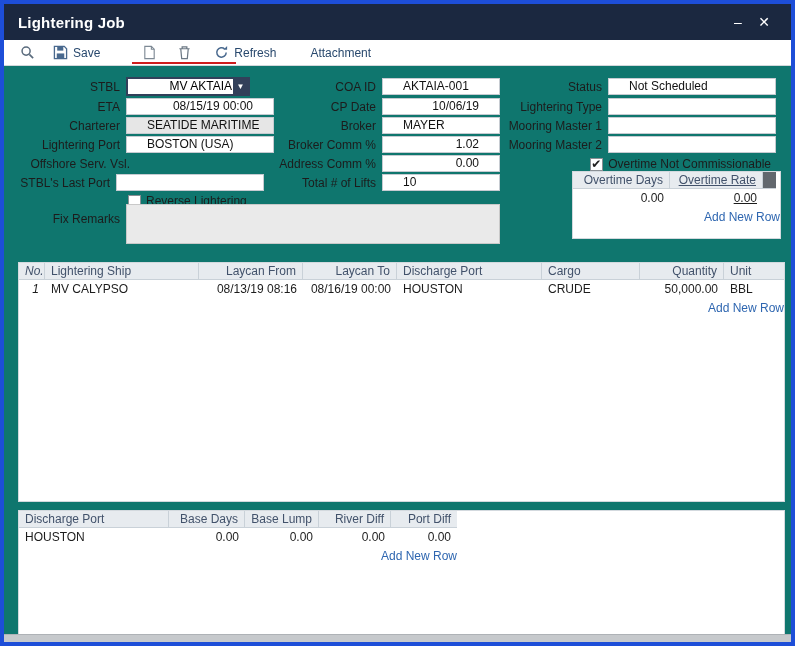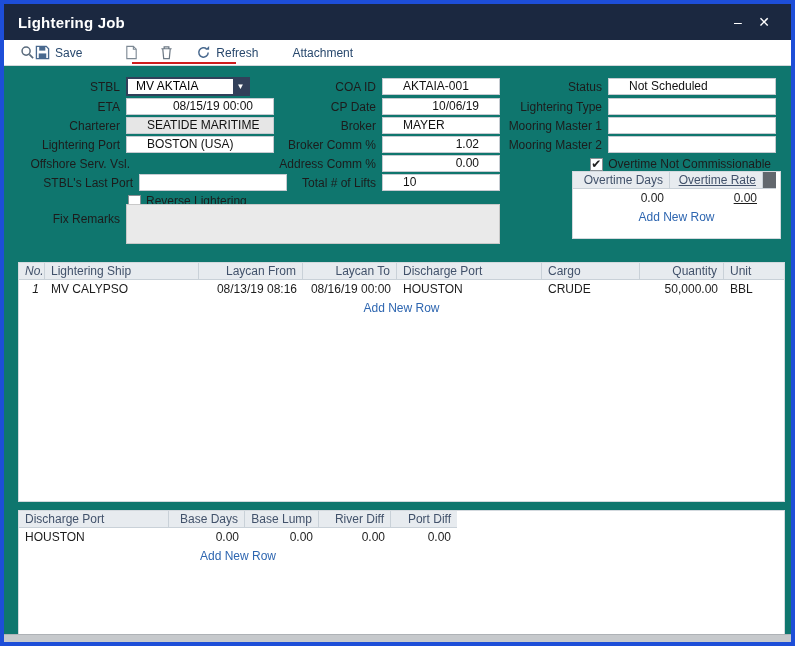--- a/index.html
+++ b/index.html
@@ -29,21 +29,21 @@
   .frow { position:absolute; display:flex; align-items:center; height:17px; }
   .flabel { font-size:12px; color:#1c1c1c; text-align:right; padding-right:6px; white-space:nowrap; }
   .lw-l { width:112px; } .lw-m { width:128px; } .lw-r { width:106px; }
   .field { height:17px; border:1px solid #c6cbd1; background:#fff; font-size:12px;
            line-height:15px; padding:0 20px; color:#111; white-space:nowrap; overflow:hidden; }
   .fw-l { width:148px; } .fw-m { width:118px; } .fw-r { width:168px; }
   .ta-r { text-align:right; }
   .readonly { background:#e6e6e6; }
 
   .combo { display:flex; height:19px; width:124px; border:2px solid #32405a; background:#fff; }
-  .combo-value { flex:1; font-size:12px; line-height:15px; padding:0 8px; overflow:hidden; white-space:nowrap; }
+  .combo-value { flex:1; font-size:12px; line-height:15px; padding:0 1px; overflow:hidden; white-space:nowrap;text-align:right; }
   .combo-btn { width:15px; background:#32405a; color:#fff; font-size:8px; line-height:15px;
                text-align:center; cursor:pointer; }
 
   .checkrow { position:absolute; display:flex; align-items:center; gap:5px; height:14px; }
   .checkbox { width:13px; height:13px; border:1px solid #8a8f94; background:#fff;
               position:relative; display:inline-block; cursor:pointer; }
   .checkbox.checked::after { content:"\2714"; position:absolute; left:0px; top:-2px;
                              font-size:12px; color:#1d1d1d; }
   .check-label { font-size:12px; color:#1c1c1c; }
 
@@ -53,21 +53,21 @@
   
   .grid { position:absolute; background:#fff; border:1px solid #d3d9de; }
   .grid-header { display:flex; }
   .gh { height:17px; line-height:17px; font-size:12px; color:#42526b; background:#e7ebef;
         border-right:1px solid #c9d1d8; border-bottom:1px solid #c9d1d8; padding:0 6px;
         white-space:nowrap; overflow:hidden; }
   .gh:last-child { border-right:none; }
   .grid-row { display:flex; }
   .gc { height:19px; line-height:19px; font-size:12px; color:#1c1c1c; padding:0 6px;
         white-space:nowrap; overflow:hidden; }
-  .add-row { display:block; text-align:center; font-size:12px; color:#2e66b0;
+  .add-row { display:block; text-align:right; font-size:12px; color:#2e66b0;
              margin-top:2px; cursor:pointer; }
 
   
   .o-days { width:97px; text-align:right; }
   .o-rate { width:93px; text-align:right;text-decoration:underline; }
   .o-corner { width:13px; background:#e7ebef; border-bottom:1px solid #c9d1d8; padding:0; position:relative; }
   .o-corner .thumb { position:absolute; top:0; right:0; width:13px; height:17px; background:#62686e; }
 
   
   .c-no    { width:26px;font-style:italic; }
@@ -103,21 +103,21 @@
 
   <div class="toolbar">
     <span class="tb-item" style="margin-left:4px">
       <span class="tb-icon">
         <svg viewBox="0 0 16 16" width="15" height="15">
             <circle cx="6.5" cy="6.5" r="4.3" fill="none" stroke="#5a6b7d" stroke-width="1.6"></circle>
             <line x1="10" y1="10" x2="14" y2="14" stroke="#5a6b7d" stroke-width="1.8"></line>
           </svg>
       </span>
     </span>
-    <span class="tb-item" style="">
+    <span class="tb-item" style="margin-left:18px">
       <span class="tb-icon">
         <svg viewBox="0 0 16 16" width="15" height="15">
             <path d="M1.5 1.5 h10.5 l2.5 2.5 v10.5 h-13 z" fill="none" stroke="#49698e" stroke-width="1.4"></path>
             <rect x="4.5" y="2" width="6.5" height="4" fill="#49698e"></rect>
             <rect x="4" y="9" width="8" height="5" fill="#49698e"></rect>
           </svg>
       </span>
       <span class="tb-label">Save</span>
     </span>
     <span class="tb-item" style="margin-left:42px">
@@ -167,21 +167,21 @@
       <span class="flabel lw-l">Charterer</span>
       <span class="field fw-l readonly">SEATIDE MARITIME</span>
     </div>
     <div class="frow" style="top:69px; left:10px">
       <span class="flabel lw-l">Lightering Port</span>
       <span class="field fw-l">BOSTON (USA)</span>
     </div>
     <div class="frow" style="top:88px; left:20px">
       <span class="flabel lw-l">Offshore Serv. Vsl.</span>
     </div>
-    <div class="frow" style="top:107px; left:23px">
+    <div class="frow" style="top:107px; left:0">
       <span class="flabel lw-l">STBL's Last Port</span>
       <span class="field fw-l"></span>
     </div>
     <div class="checkrow" style="top:127px; left:124px">
       <span class="checkbox"></span>
       <span class="check-label">Reverse Lightering</span>
     </div>
     <div class="frow" style="top:143px; left:10px">
       <span class="flabel lw-l">Fix Remarks</span>
     </div>

